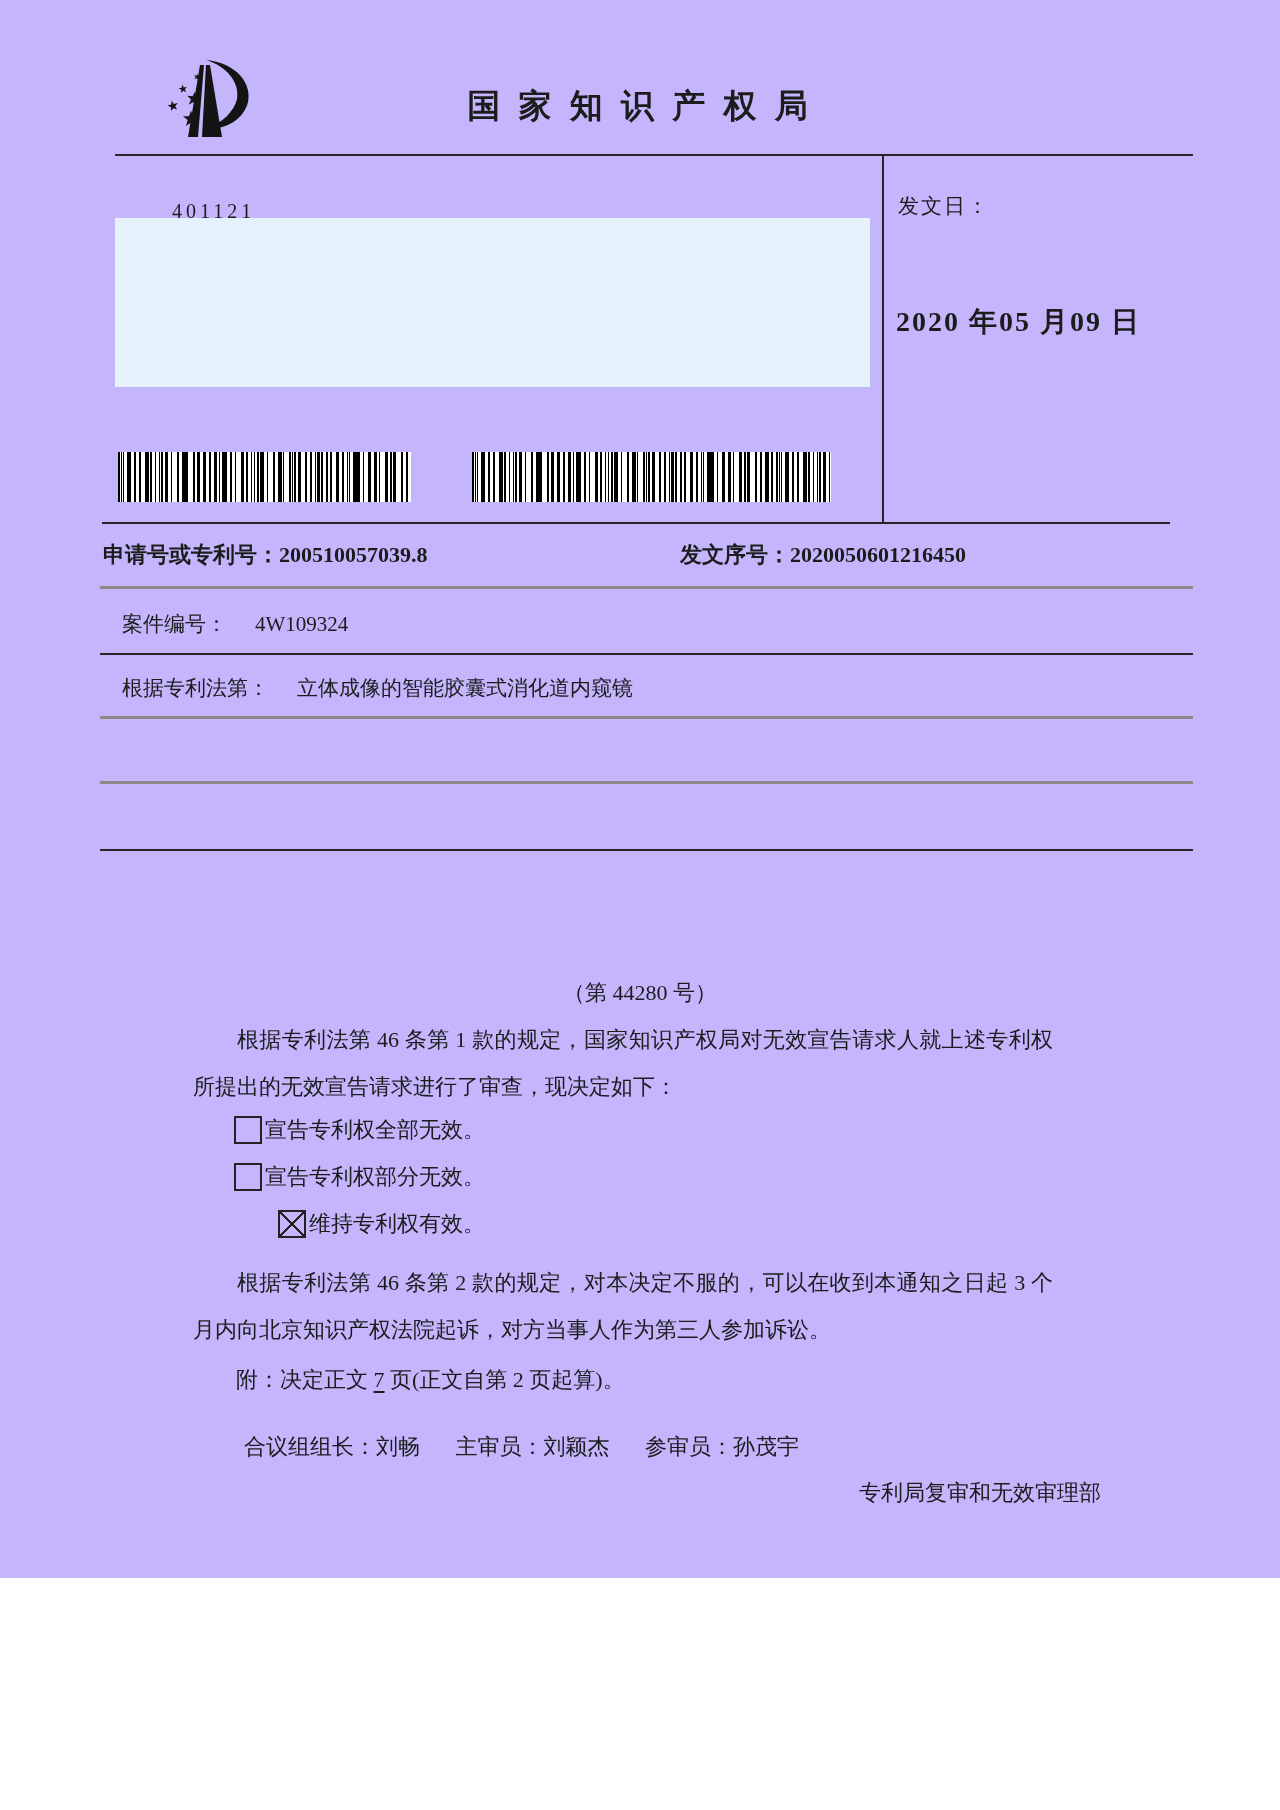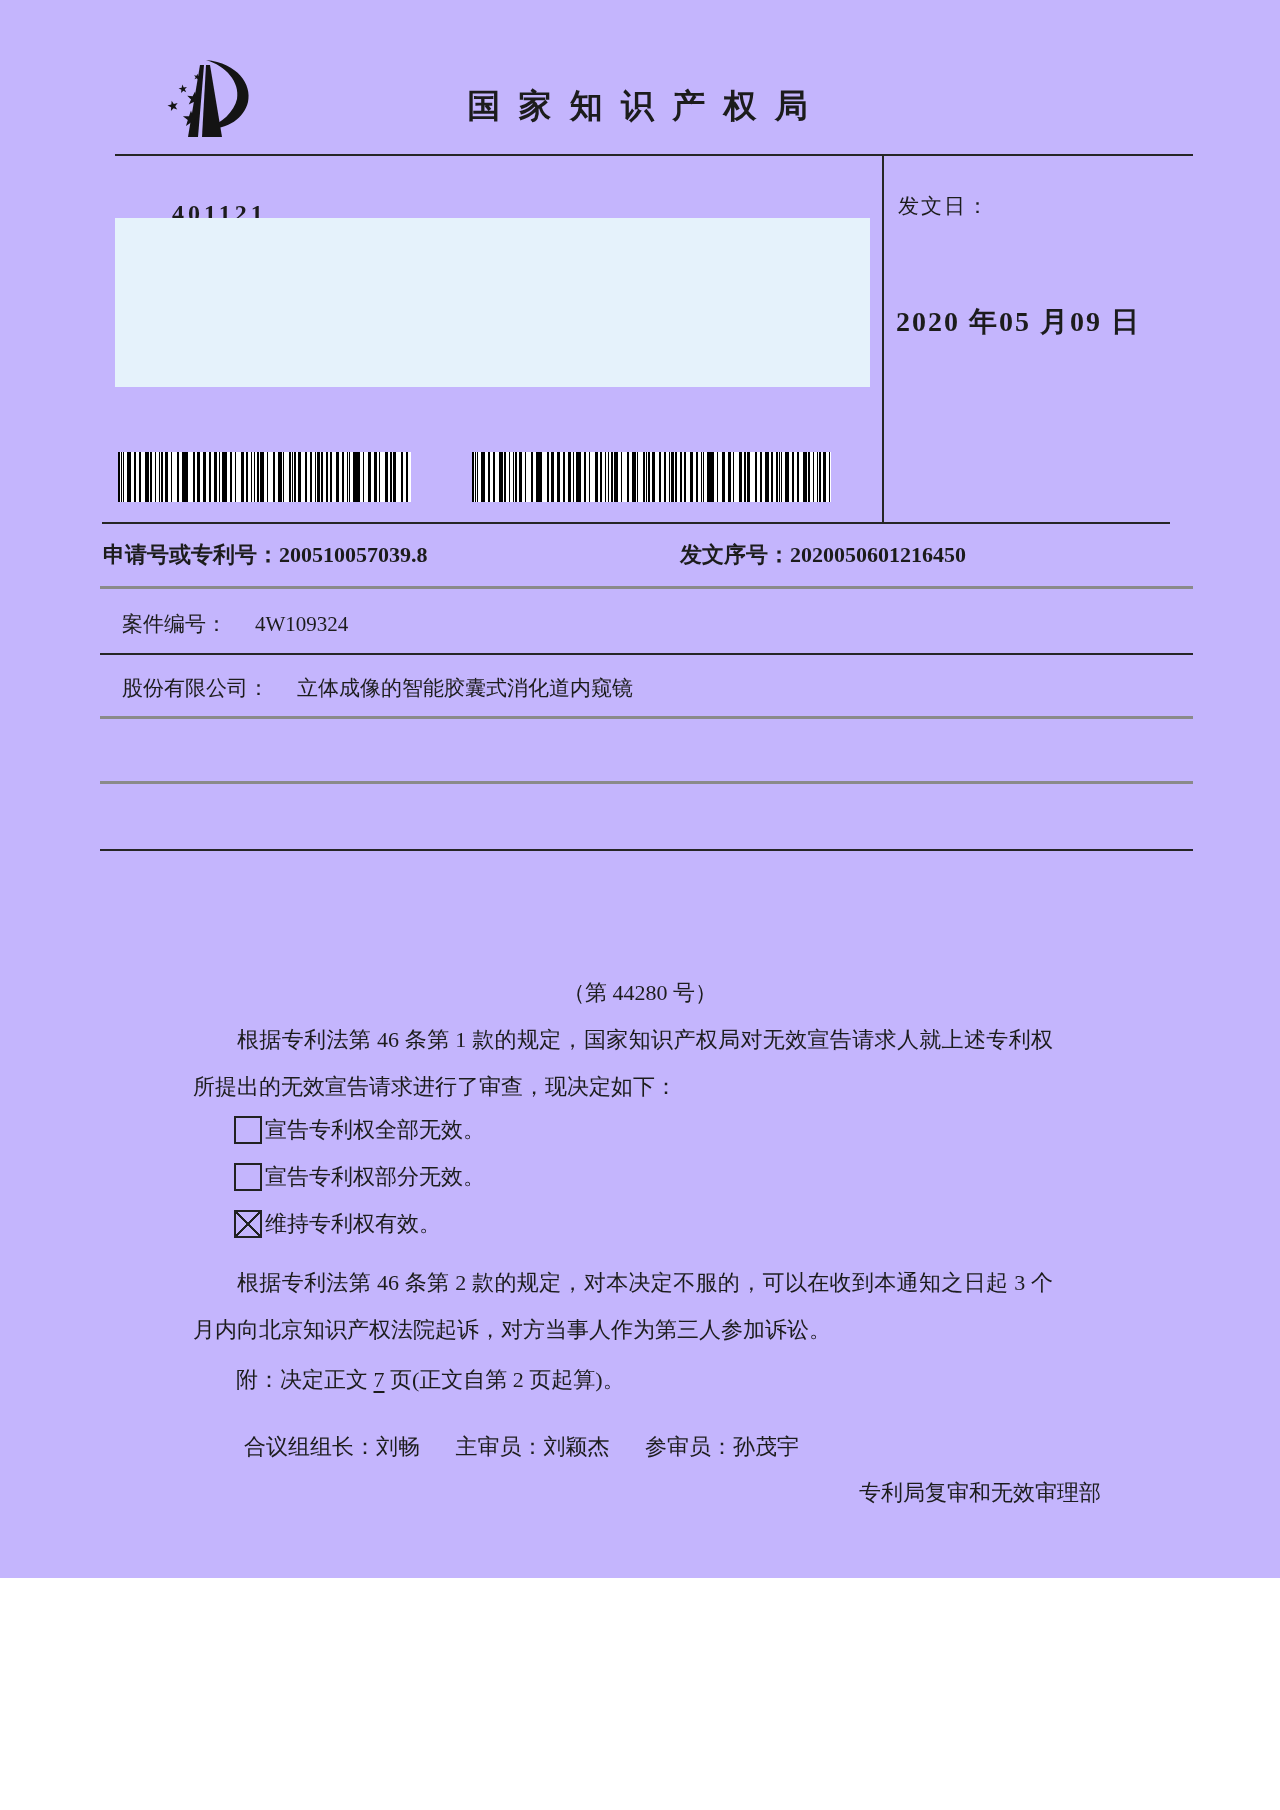--- a/index.html
+++ b/index.html
@@ -15,21 +15,21 @@
     font-size:33px;font-weight:bold;letter-spacing:5px;white-space:nowrap;
   }
   .hrule{position:absolute;background:#262626;}
   .grule{position:absolute;background:#8a8a8a;}
   .header-rule{left:115px;top:154px;width:1078px;height:2px;}
   .vline{position:absolute;left:882px;top:154px;width:2px;height:370px;background:#262626;}
   
   .dispatch-label{position:absolute;left:898px;top:192px;font-size:21px;letter-spacing:2px;}
   .dispatch-date{position:absolute;left:896px;top:303px;font-size:28px;font-weight:bold;letter-spacing:2px;white-space:nowrap;}
   
-  .partial-address{position:absolute;left:172px;top:200px;font-size:24px;font-weight:bold;letter-spacing:4px;z-index:1;text-align:center;}
+  .partial-address{position:absolute;left:172px;top:200px;font-size:20px;font-weight:normal;letter-spacing:4px;z-index:1;text-align:center;}
   .redaction{position:absolute;left:115px;top:218px;width:755px;height:169px;z-index:2;}
   
   .barcode{
     position:absolute;top:452px;height:50px;background-color:#fff;
     background-image:
       repeating-linear-gradient(90deg,#000 0 2px,transparent 2px 5px,#000 5px 6px,transparent 6px 11px,#000 11px 13px,transparent 13px 16px),
       repeating-linear-gradient(90deg,transparent 0 3px,#000 3px 4px,transparent 4px 9px,#000 9px 12px,transparent 12px 19px);
   }
   .barcode-left{left:118px;width:293px;}
   .barcode-right{left:472px;width:359px;}
@@ -54,21 +54,21 @@
     font-size:32px;font-weight:bold;letter-spacing:2px;white-space:nowrap;
   }
   .doc-number{position:absolute;left:0;top:978px;width:100%;text-align:center;font-size:22px;}
   .para{
     position:absolute;left:193px;width:860px;font-size:22px;line-height:47px;
     text-align:justify;text-indent:44px;
   }
   .para1{top:1016px;}
   .para2{top:1259px;}
   .options{position:absolute;left:234px;top:1117px;}
-  .option-row{display:flex;align-items:center;height:26px;margin-bottom:21px;font-size:22px;white-space:nowrap;}
+  .option-row{display:flex;align-items:center;height:26px;margin-bottom:21px;font-size:22px;white-space:nowrap;justify-content:flex-end;}
   .cb{width:24px;height:24px;border:2px solid #222;position:relative;flex:none;margin-right:3px;box-sizing:content-box;}
   .cb.checked::before{
     content:"";position:absolute;inset:0;
     background:
       linear-gradient(to top right,transparent 47%,#222 47%,#222 53%,transparent 53%),
       linear-gradient(to bottom right,transparent 47%,#222 47%,#222 53%,transparent 53%);
   }
   .attachment{position:absolute;left:236px;top:1365px;font-size:22px;white-space:nowrap;}
   .attachment .pages{text-decoration:underline;text-underline-offset:4px;}
   .panel{position:absolute;left:244px;top:1432px;font-size:22px;white-space:nowrap;}
@@ -121,21 +121,21 @@
     <span class="dispatch-no">
       <span>发文序号：</span><span>2020050601216450</span>
     </span>
   </div>
   <div class="grule rule-b"></div>
   <div class="meta-row row2">
     <span>案件编号：</span><span class="val2">4W109324</span>
   </div>
   <div class="hrule rule-c"></div>
   <div class="meta-row row3">
-    <span>股份有限公司：</span><span class="val2">立体成像的智能胶囊式消化道内窥镜</span>
+    <span>根据专利法第：</span><span class="val2">立体成像的智能胶囊式消化道内窥镜</span>
   </div>
   <div class="grule rule-d"></div>
   <div class="grule rule-e"></div>
   <div class="hrule rule-f"></div>
 
   <div class="doc-number">（第 44280 号）</div>
 
   <div class="para para1">根据专利法第 46 条第 1 款的规定，国家知识产权局对无效宣告请求人就上述专利权所提出的无效宣告请求进行了审查，现决定如下：</div>
 
   <div class="options">

